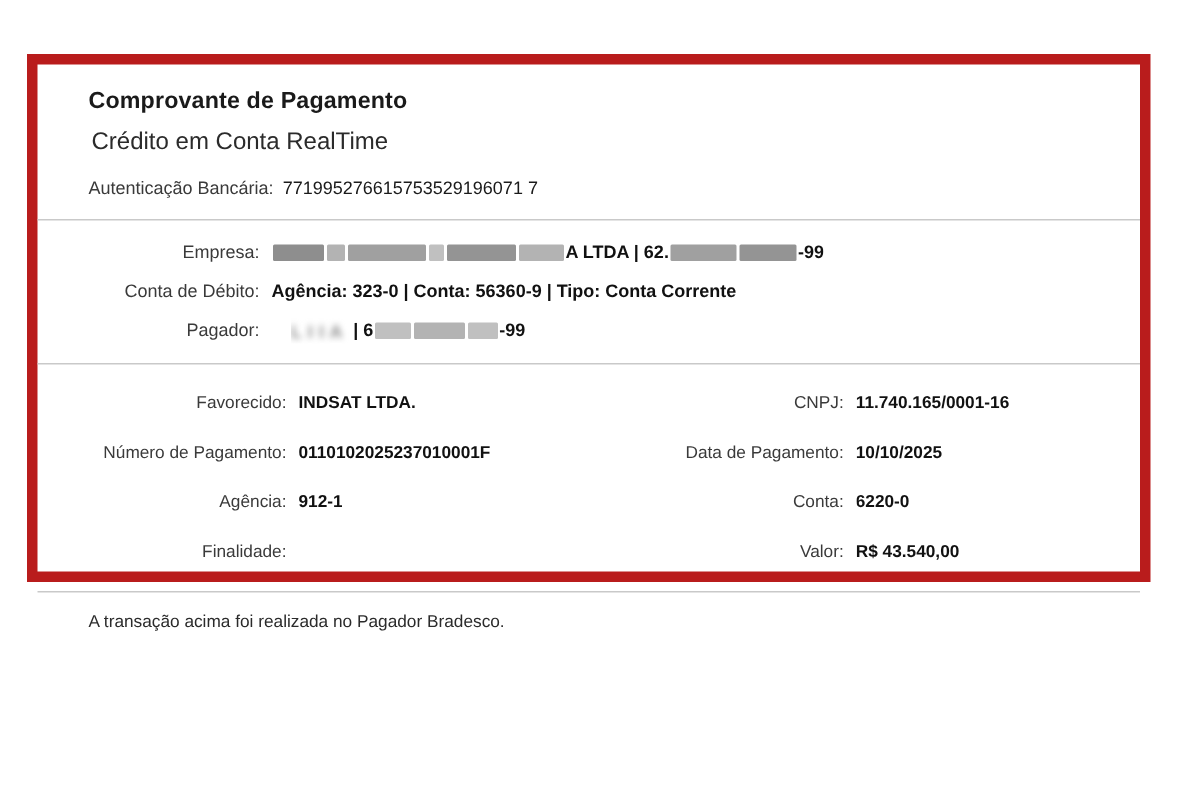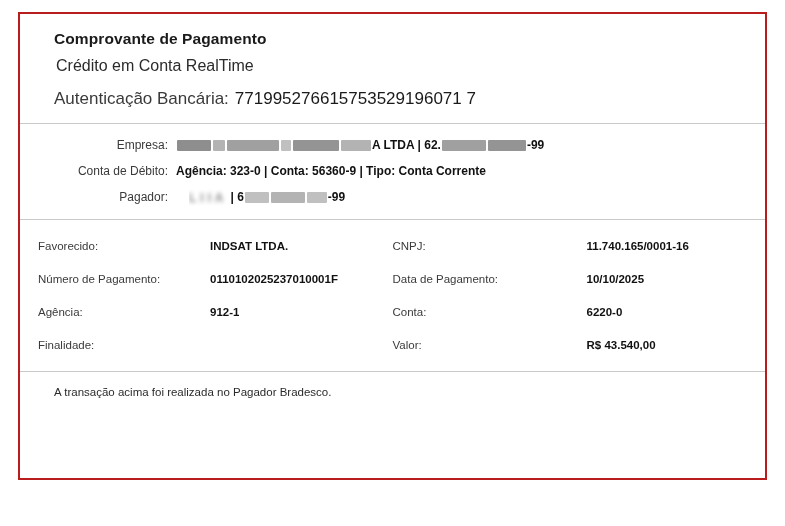--- a/index.html
+++ b/index.html
@@ -17,25 +17,25 @@
   .page {
     position: relative;
     width: 785px;
     height: 526px;
     background: #ffffff;
     box-sizing: border-box;
   }
   .receipt {
     position: absolute;
     left: 18px;
-    top: 12px;
+    top: 36px;
     width: 749px;
-    height: 468px;
+    height: 352px;
     background: #ffffff;
-    border: 2px solid #b91c1c;
+    border: 7px solid #b91c1c;
     box-sizing: border-box;
   }
   .section {
     box-sizing: border-box;
     padding: 0 18px;
   }
   .sec-divider {
     border-top: 1px solid #c9c9c9;
   }
 
@@ -50,21 +50,21 @@
     color: #1a1a1a;
     margin: 0 0 9px 16px;
     letter-spacing: 0.1px;
   }
   .doc-subtitle {
     font-size: 16px;
     color: #2b2b2b;
     margin: 0 0 14px 18px;
   }
   .auth-line {
-    font-size: 17px;
+    font-size: 12px;
     color: #2b2b2b;
     margin-left: 16px;
   }
   .auth-label {
     color: #3a3a3a;
   }
   .auth-value {
     color: #1a1a1a;
     margin-left: 6px;
   }
@@ -136,22 +136,22 @@
     column-gap: 0px;
   }
   .cell {
     display: flex;
     align-items: baseline;
     font-size: 11.5px;
     line-height: 16px;
   }
   .cell .lbl {
     width: 148px;
-    text-align: left;
-    padding-right: 24px;
+    text-align: right;
+    padding-right: 8px;
   }
   .cell.col2 .lbl {
     width: 170px;
   }
 
   
   .footer {
     padding-top: 14px;
     padding-bottom: 14px;
   }

